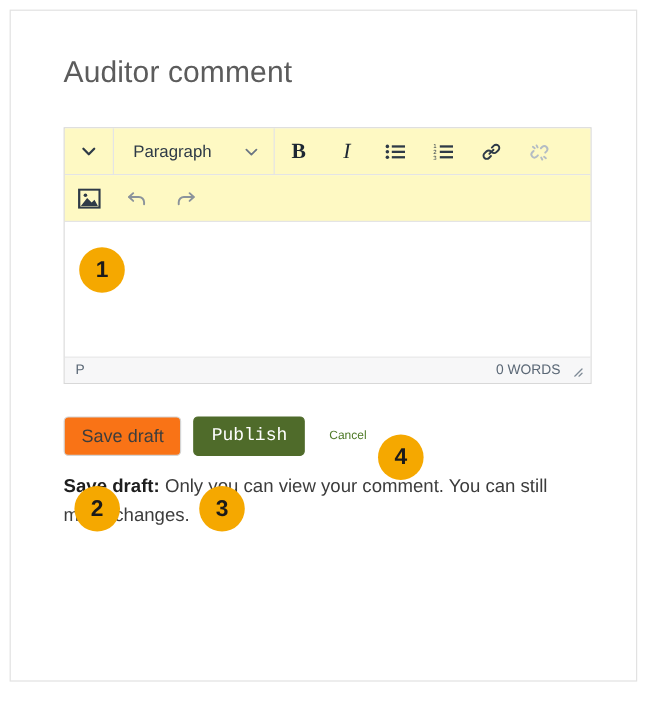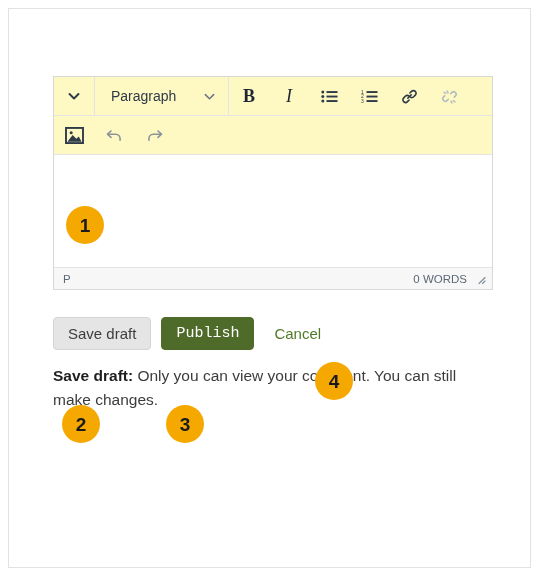--- a/index.html
+++ b/index.html
@@ -144,32 +144,32 @@
     padding: 0 14px;
     height: 33px;
     display: inline-flex;
     align-items: center;
     justify-content: center;
     box-sizing: border-box;
     cursor: pointer;
     white-space: nowrap;
   }
   .btn-secondary {
-    background: #e5e5e5;
+    background: #f97316;
     border: 1px solid #d4d4d4;
     color: #3d3d3d;
   }
   .btn-primary {
     border: 1px solid #4f6b2a;
     color: #ffffff;
     margin-left: 10px;
   }
   .link-cancel {
     margin-left: 20px;
-    font-size: 15px;
+    font-size: 10px;
     text-decoration: none;
     cursor: pointer;
   }
 
   
   .badge {
     position: absolute;
     width: 38px;
     height: 38px;
     border-radius: 50%;
@@ -200,20 +200,21 @@
   .desc b { color: #1e1e1e; font-weight: bold; }
 
   svg { display: block; }
 </style>
 </head>
 <body>
 
 <div class="page-frame">
   <div class="content">
 
+    <h1 class="page-title">Auditor comment</h1>
 
     <div class="editor">
 
       <div class="toolbar-row">
 
         <div class="tb-btn">
           <svg width="14" height="14" viewBox="0 0 14 14">
             <path d="M2.5 5 L7 9.5 L11.5 5" fill="none" stroke="#2e3a47" stroke-width="1.9" stroke-linecap="round" stroke-linejoin="round"></path>
           </svg>
         </div>

